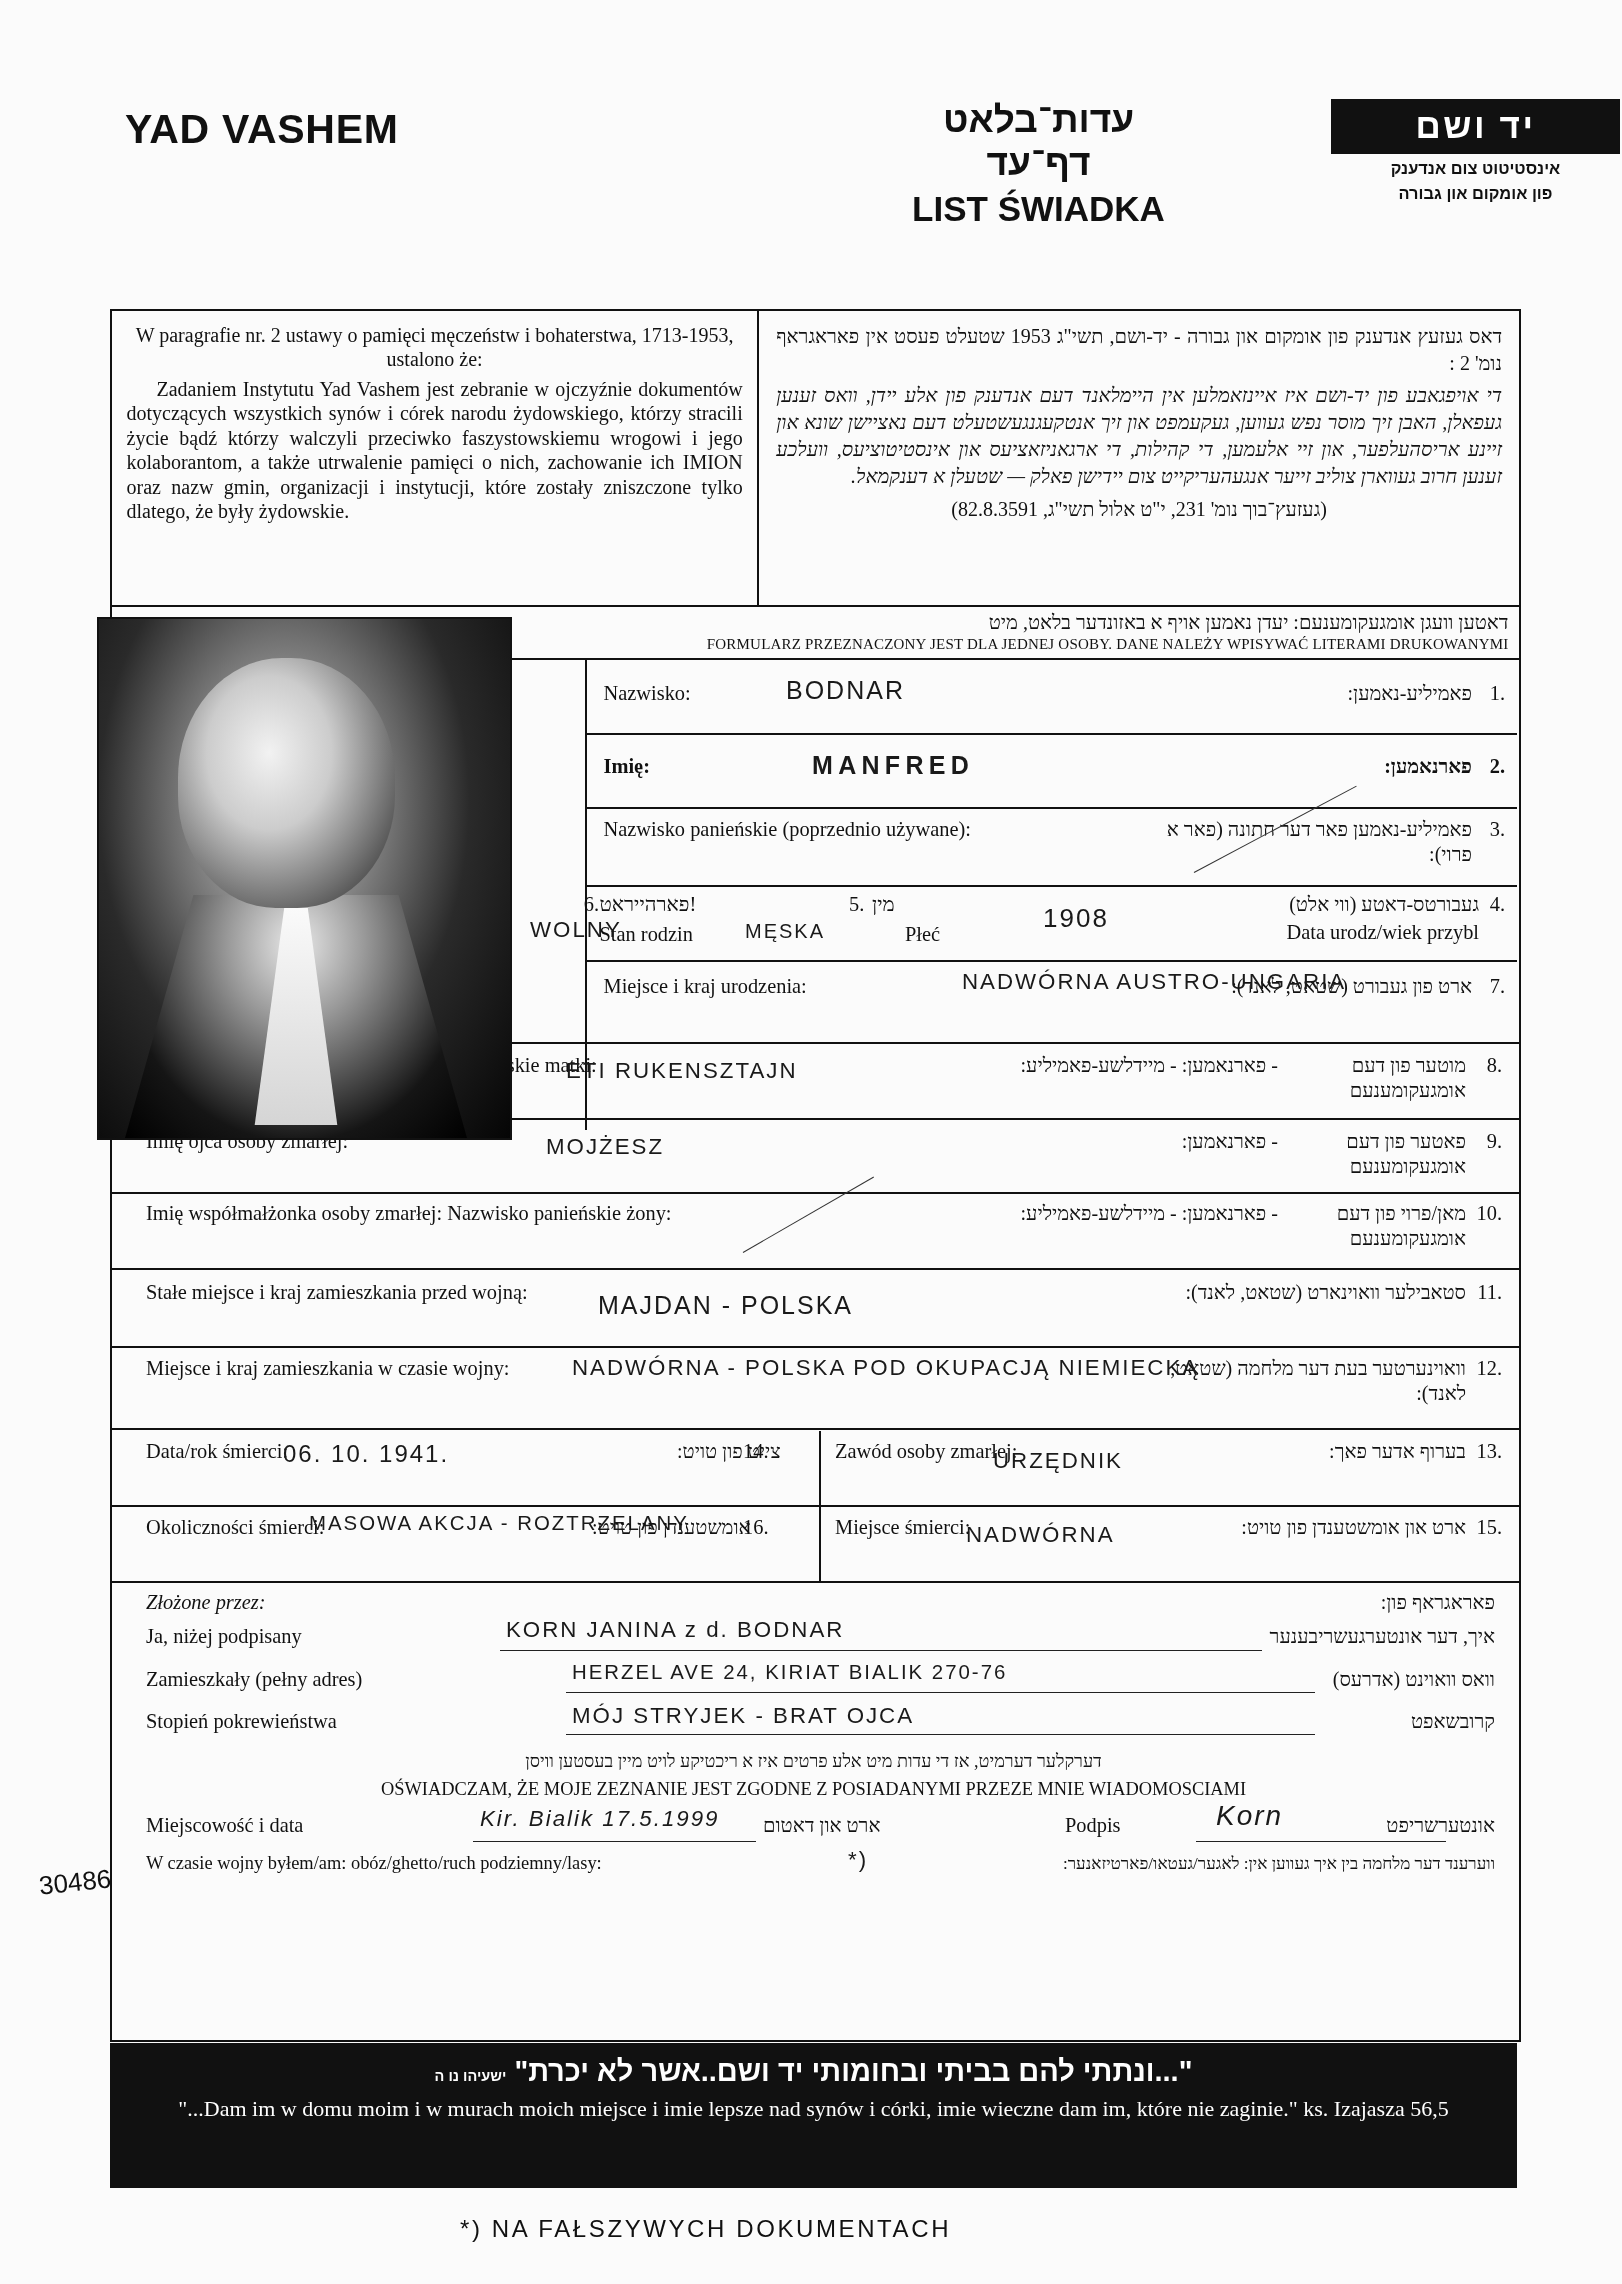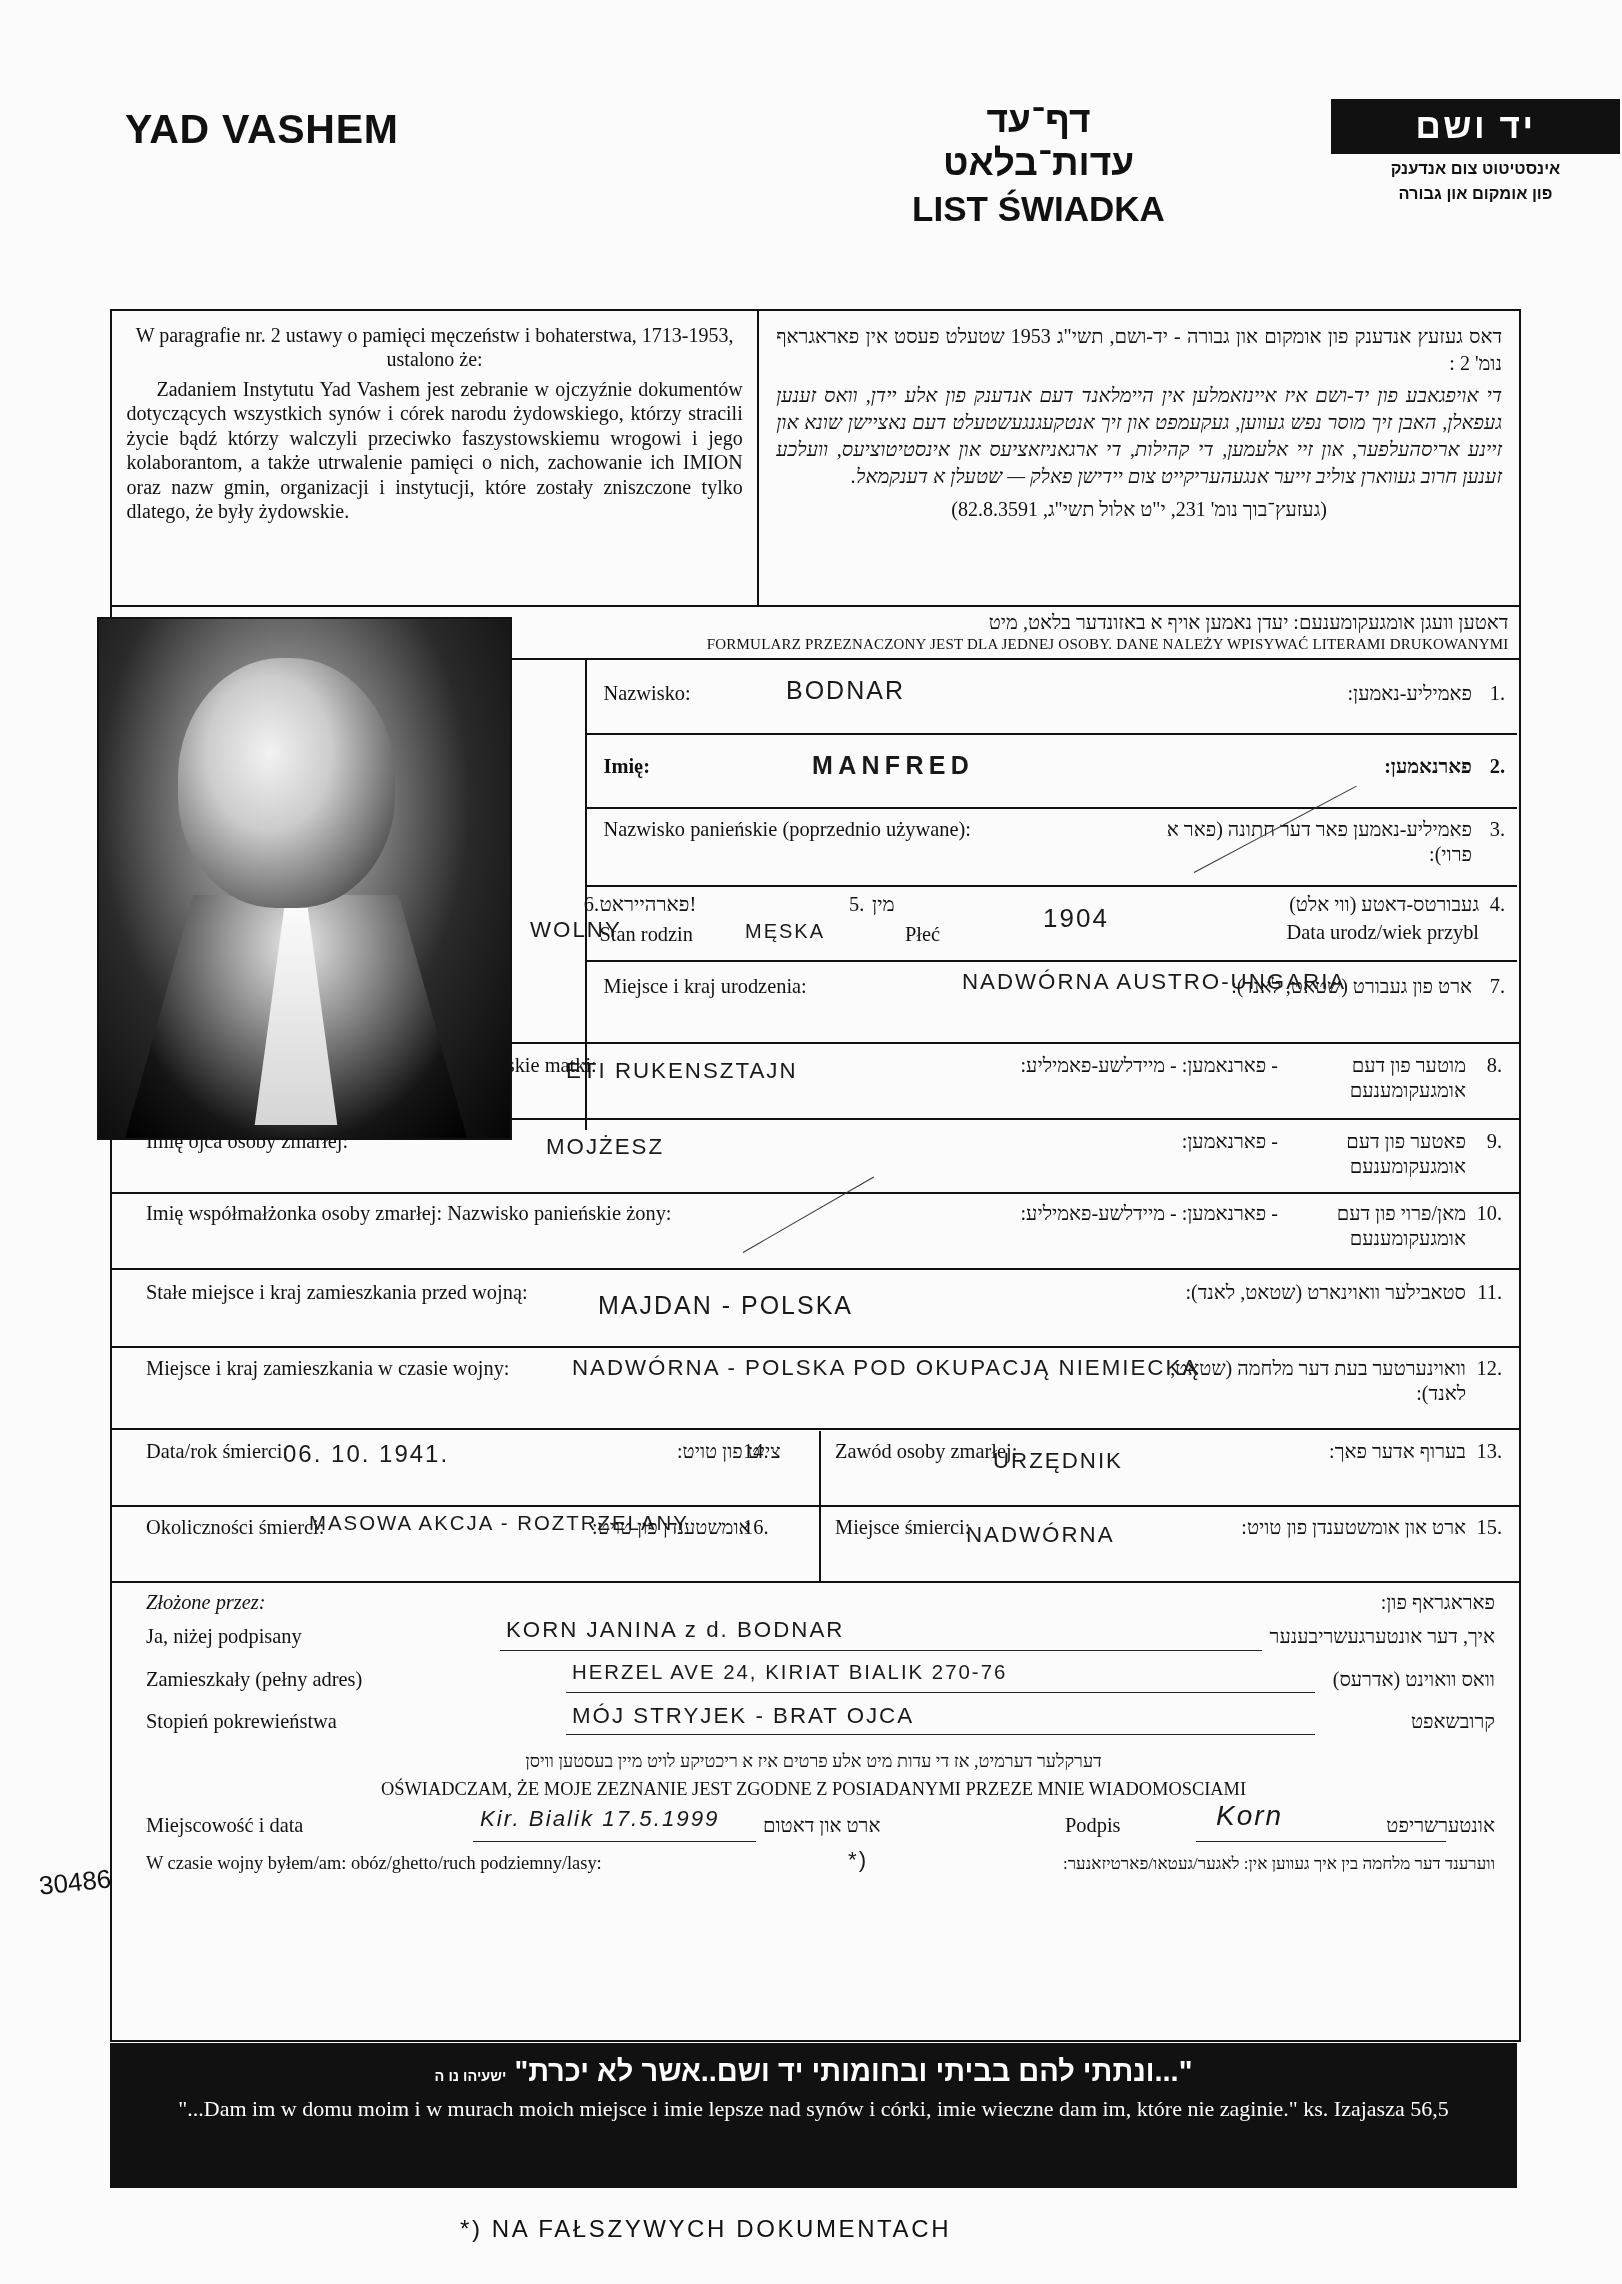--- a/index.html
+++ b/index.html
@@ -61,22 +61,22 @@
 </head>
 <body>
 
 <div class="page">
 
   <div class="header">
     <div class="brand">
       <div class="yv">YAD VASHEM</div>
     </div>
     <div class="centerttl">
+      <div class="heb">עדות־בלאט</div>
       <div class="heb">דף־עד</div>
-      <div class="heb">עדות־בלאט</div>
       <div class="pl">LIST ŚWIADKA</div>
     </div>
     <div class="logo">
       <div class="blk">יד ושם</div>
       <div class="sub">אינסטיטוט צום אנדענק</div>
       <div class="sub">פון אומקום און גבורה</div>
     </div>
   </div>
 
   <div class="frame">
@@ -133,21 +133,21 @@
       <div class="hand" style="position:absolute;left:-59px;top:29px;">WOLNY</div>
 
       <div class="lbl" style="position:absolute;left:283px;top:4px;">מין</div>
       <div class="lbl" style="position:absolute;left:260px;top:4px;">5.</div>
       <div class="lbl" style="position:absolute;left:276px;top:34px;margin-left:40px;">Płeć</div>
       <div class="hand" style="position:absolute;left:156px;top:32px;font-size:20px;">MĘSKA</div>
 
       <div class="lbl" style="position:absolute;right:12px;top:4px;">4.</div>
       <div class="lblr" style="position:absolute;right:38px;top:4px;">געבורטס-דאטע (ווי אלט)</div>
       <div class="lbl" style="position:absolute;right:38px;top:32px;">Data urodz/wiek przybl</div>
-      <div class="hand" style="position:absolute;left:454px;top:14.5px;font-size:26px;">1904</div>
+      <div class="hand" style="position:absolute;left:454px;top:14.5px;font-size:26px;">1908</div>
     </div>
     <div class="rowline" style="top:649px;left:475px;width:930px;"></div>
 
     <div class="fld" style="left:477px;top:652px;width:928px;height:79px;">
       <div class="lbl" style="position:absolute;left:14.5px;top:10.5px;">Miejsce i kraj urodzenia:</div>
       <div class="lblr" style="position:absolute;right:45px;top:10.5px;line-height:1.25;width:289px;">ארט פון געבורט (שטאט, לאנד):</div>
       <div class="lbl" style="position:absolute;right:12px;top:10.5px;">7.</div>
       <div class="hand" style="position:absolute;left:373px;top:5.3px;line-height:1.25;white-space:pre-line;">NADWÓRNA AUSTRO-UNGARIA</div>
     </div>
     <div class="rowline" style="top:731px;"></div>

